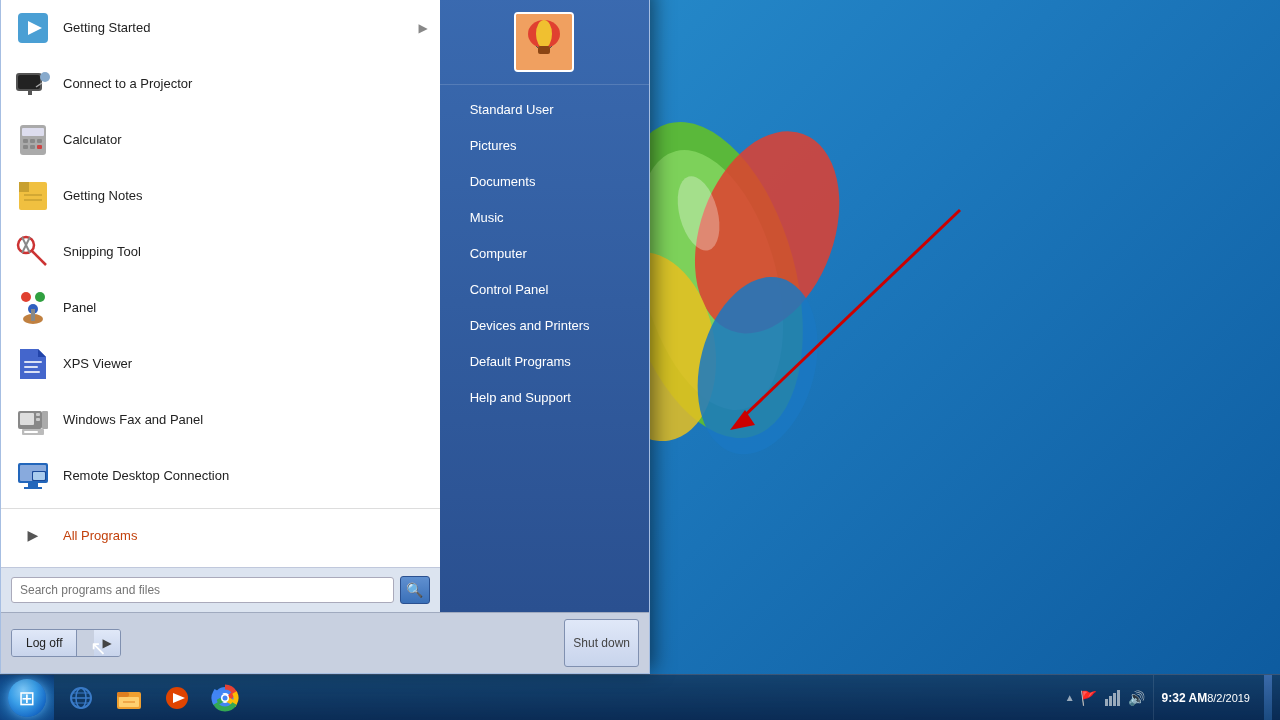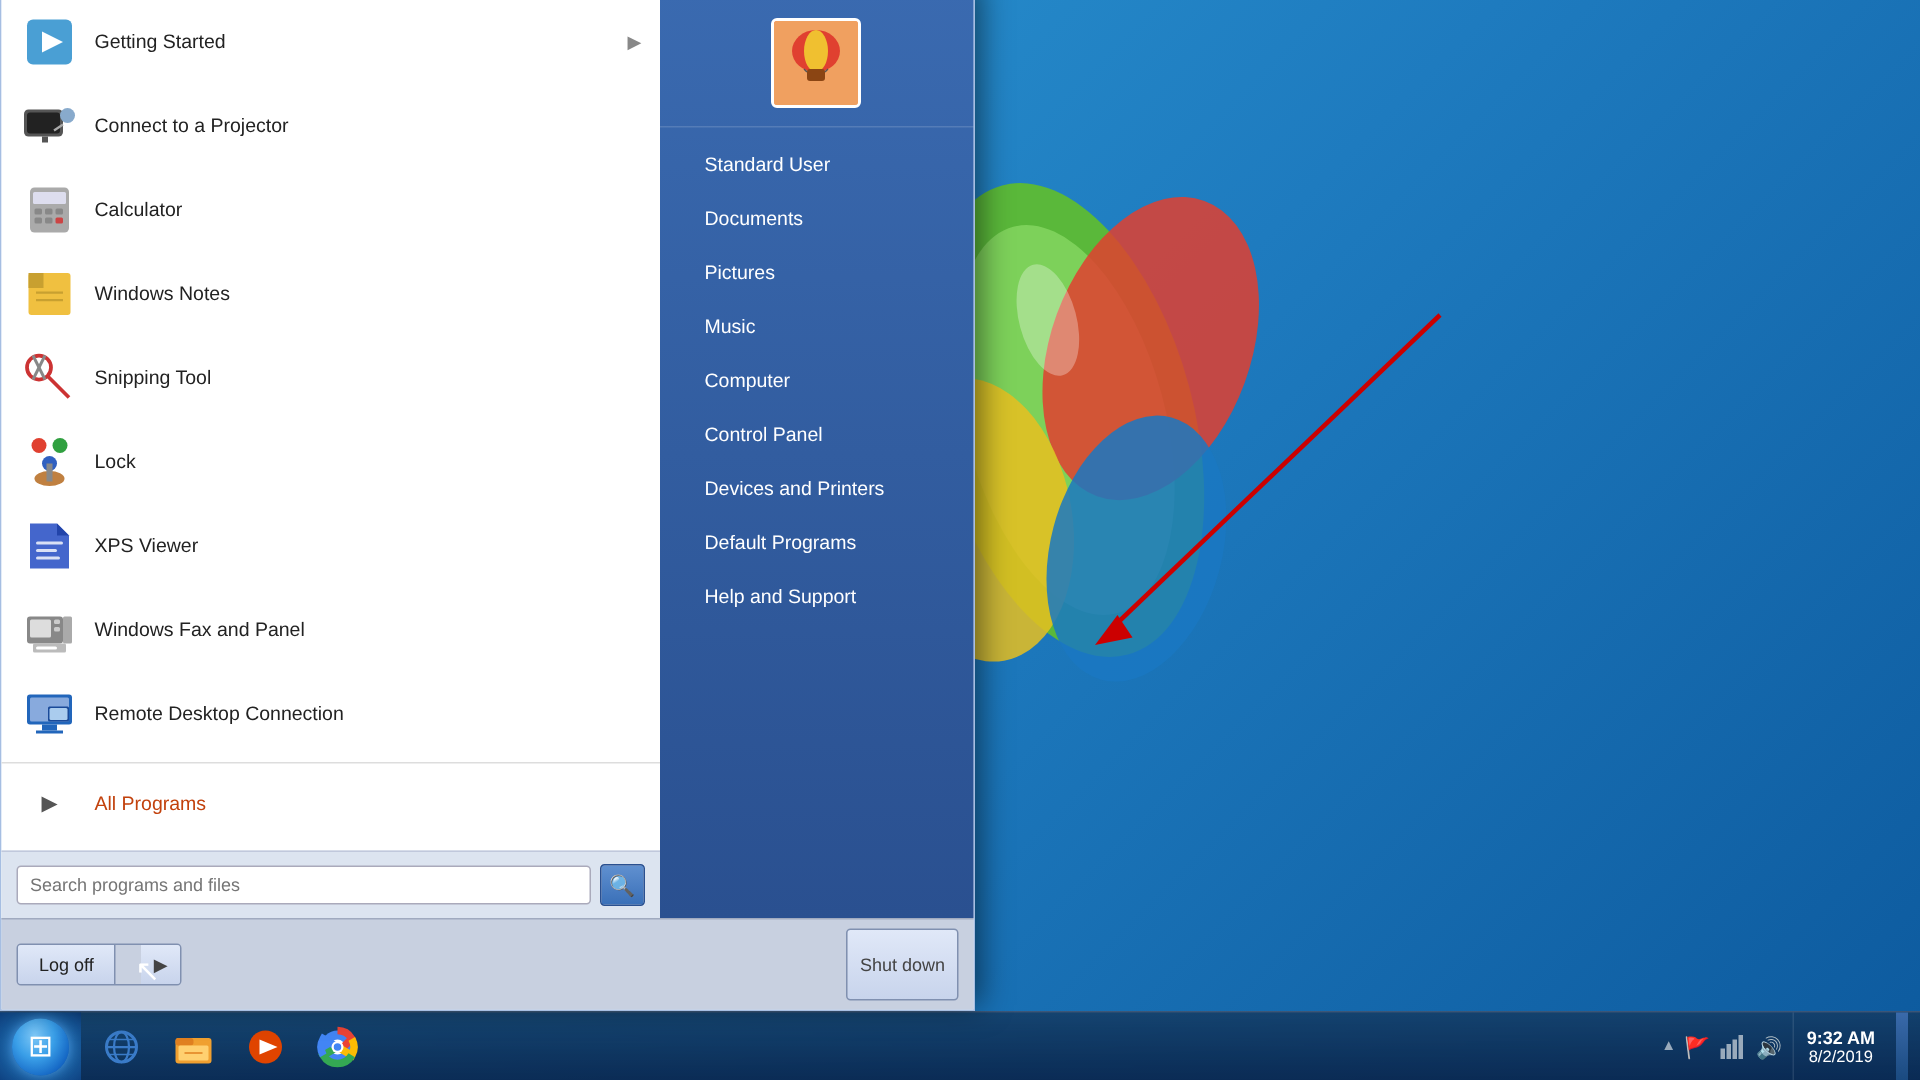--- a/index.html
+++ b/index.html
@@ -122,21 +122,21 @@
       display: flex;
       align-items: center;
       justify-content: center;
       font-size: 14px;
       color: #cde;
       cursor: pointer;
     }
 
     .clock-area {
       display: flex;
-      flex-direction: column;
+      flex-direction: row;
       align-items: center;
       justify-content: center;
       color: white;
       font-size: 11px;
       padding: 0 8px;
       height: 100%;
       cursor: pointer;
       border-left: 1px solid rgba(255,255,255,0.1);
     }
 
@@ -462,21 +462,21 @@
 
         <div class="menu-item">
           <div class="menu-item-icon">
             <svg width="38" height="38" viewBox="0 0 38 38">
               <rect x="5" y="5" width="28" height="28" rx="2" fill="#f0c040"></rect>
               <rect x="5" y="5" width="10" height="10" fill="#c8a030"></rect>
               <line x1="10" y1="18" x2="28" y2="18" stroke="#c8a030" stroke-width="1.5"></line>
               <line x1="10" y1="23" x2="28" y2="23" stroke="#c8a030" stroke-width="1.5"></line>
             </svg>
           </div>
-          <span class="menu-label">Windows Notes</span>
+          <span class="menu-label">Getting Notes</span>
         </div>
 
         <div class="menu-item">
           <div class="menu-item-icon">
             <svg width="38" height="38" viewBox="0 0 38 38">
               <circle cx="12" cy="12" r="8" fill="none" stroke="#cc3333" stroke-width="2.5"></circle>
               <line x1="18" y1="18" x2="32" y2="32" stroke="#cc3333" stroke-width="2.5"></line>
               <line x1="8" y1="4" x2="16" y2="20" stroke="#888" stroke-width="2"></line>
               <line x1="16" y1="4" x2="8" y2="20" stroke="#888" stroke-width="2"></line>
             </svg>
@@ -487,21 +487,21 @@
         <div class="menu-item">
           <div class="menu-item-icon">
             <svg width="38" height="38" viewBox="0 0 38 38">
               <circle cx="12" cy="8" r="5" fill="#e04030"></circle>
               <circle cx="26" cy="8" r="5" fill="#30a040"></circle>
               <circle cx="19" cy="20" r="5" fill="#3060c0"></circle>
               <ellipse cx="19" cy="30" rx="10" ry="5" fill="#c08040"></ellipse>
               <rect x="17" y="20" width="4" height="12" fill="#888"></rect>
             </svg>
           </div>
-          <span class="menu-label">Lock</span>
+          <span class="menu-label">Panel</span>
         </div>
 
         <div class="menu-item">
           <div class="menu-item-icon">
             <svg width="38" height="38" viewBox="0 0 38 38">
               <polygon points="6,4 24,4 32,12 32,34 6,34" fill="#4466cc"></polygon>
               <polygon points="24,4 24,12 32,12" fill="#2244aa"></polygon>
               <rect x="10" y="16" width="18" height="2" rx="1" fill="white" opacity="0.8"></rect>
               <rect x="10" y="21" width="14" height="2" rx="1" fill="white" opacity="0.8"></rect>
               <rect x="10" y="26" width="16" height="2" rx="1" fill="white" opacity="0.8"></rect>
@@ -568,24 +568,24 @@
             <line x1="22" y1="34" x2="20" y2="32" stroke="#555" stroke-width="1"></line>
             <line x1="34" y1="34" x2="36" y2="32" stroke="#555" stroke-width="1"></line>
           </svg>
         </div>
       </div>
 
       <div class="right-menu-item">
         <span>Standard User</span>
       </div>
       <div class="right-menu-item">
+        <span>Pictures</span>
+      </div>
+      <div class="right-menu-item">
         <span>Documents</span>
-      </div>
-      <div class="right-menu-item">
-        <span>Pictures</span>
       </div>
       <div class="right-menu-item">
         <span>Music</span>
       </div>
       <div class="right-menu-item">
         <span>Computer</span>
       </div>
       <div class="right-menu-item">
         <span>Control Panel</span>
       </div>

